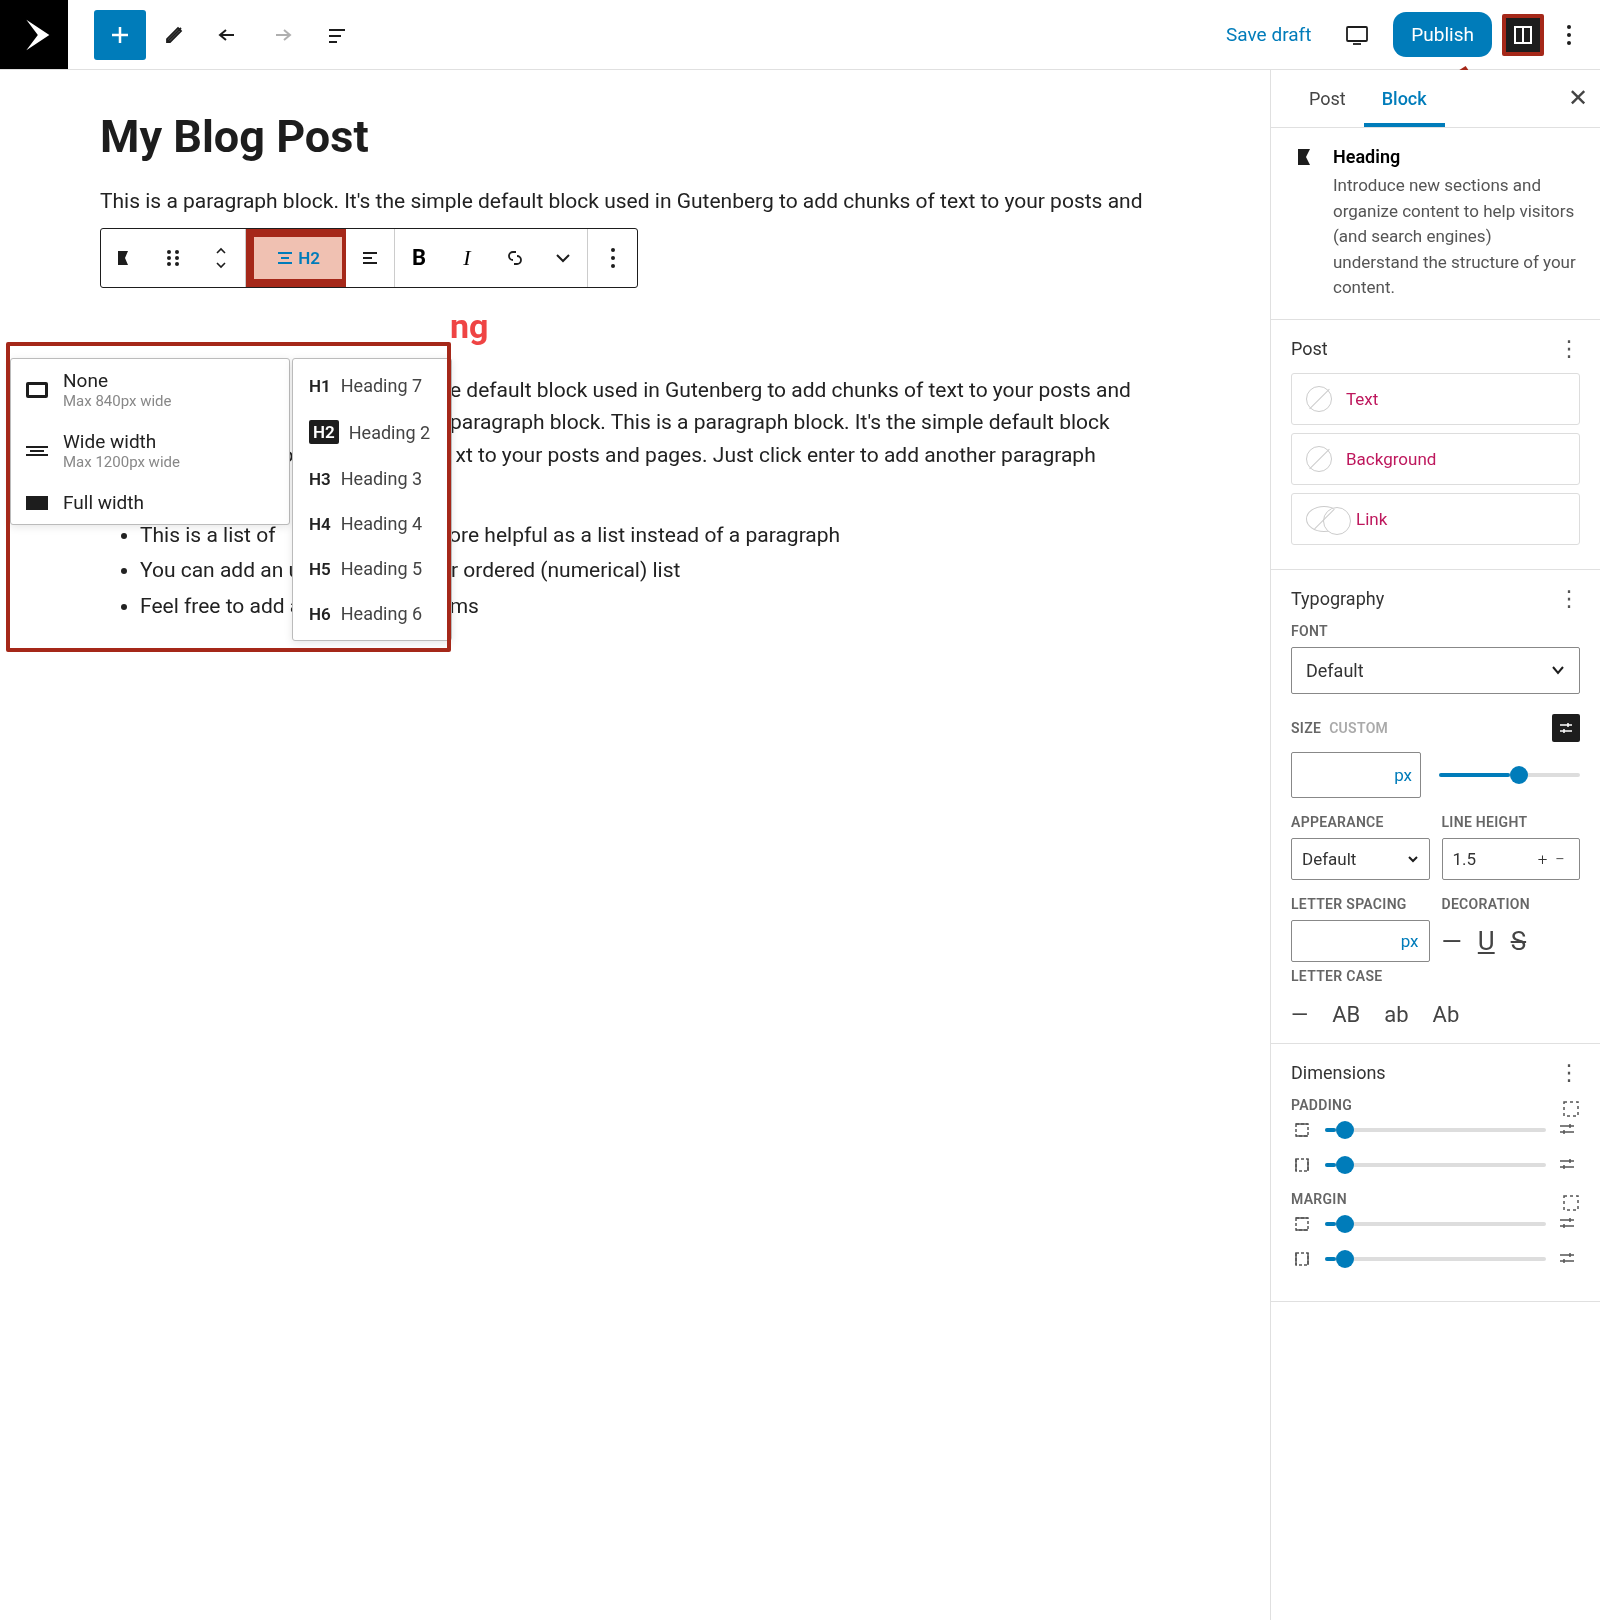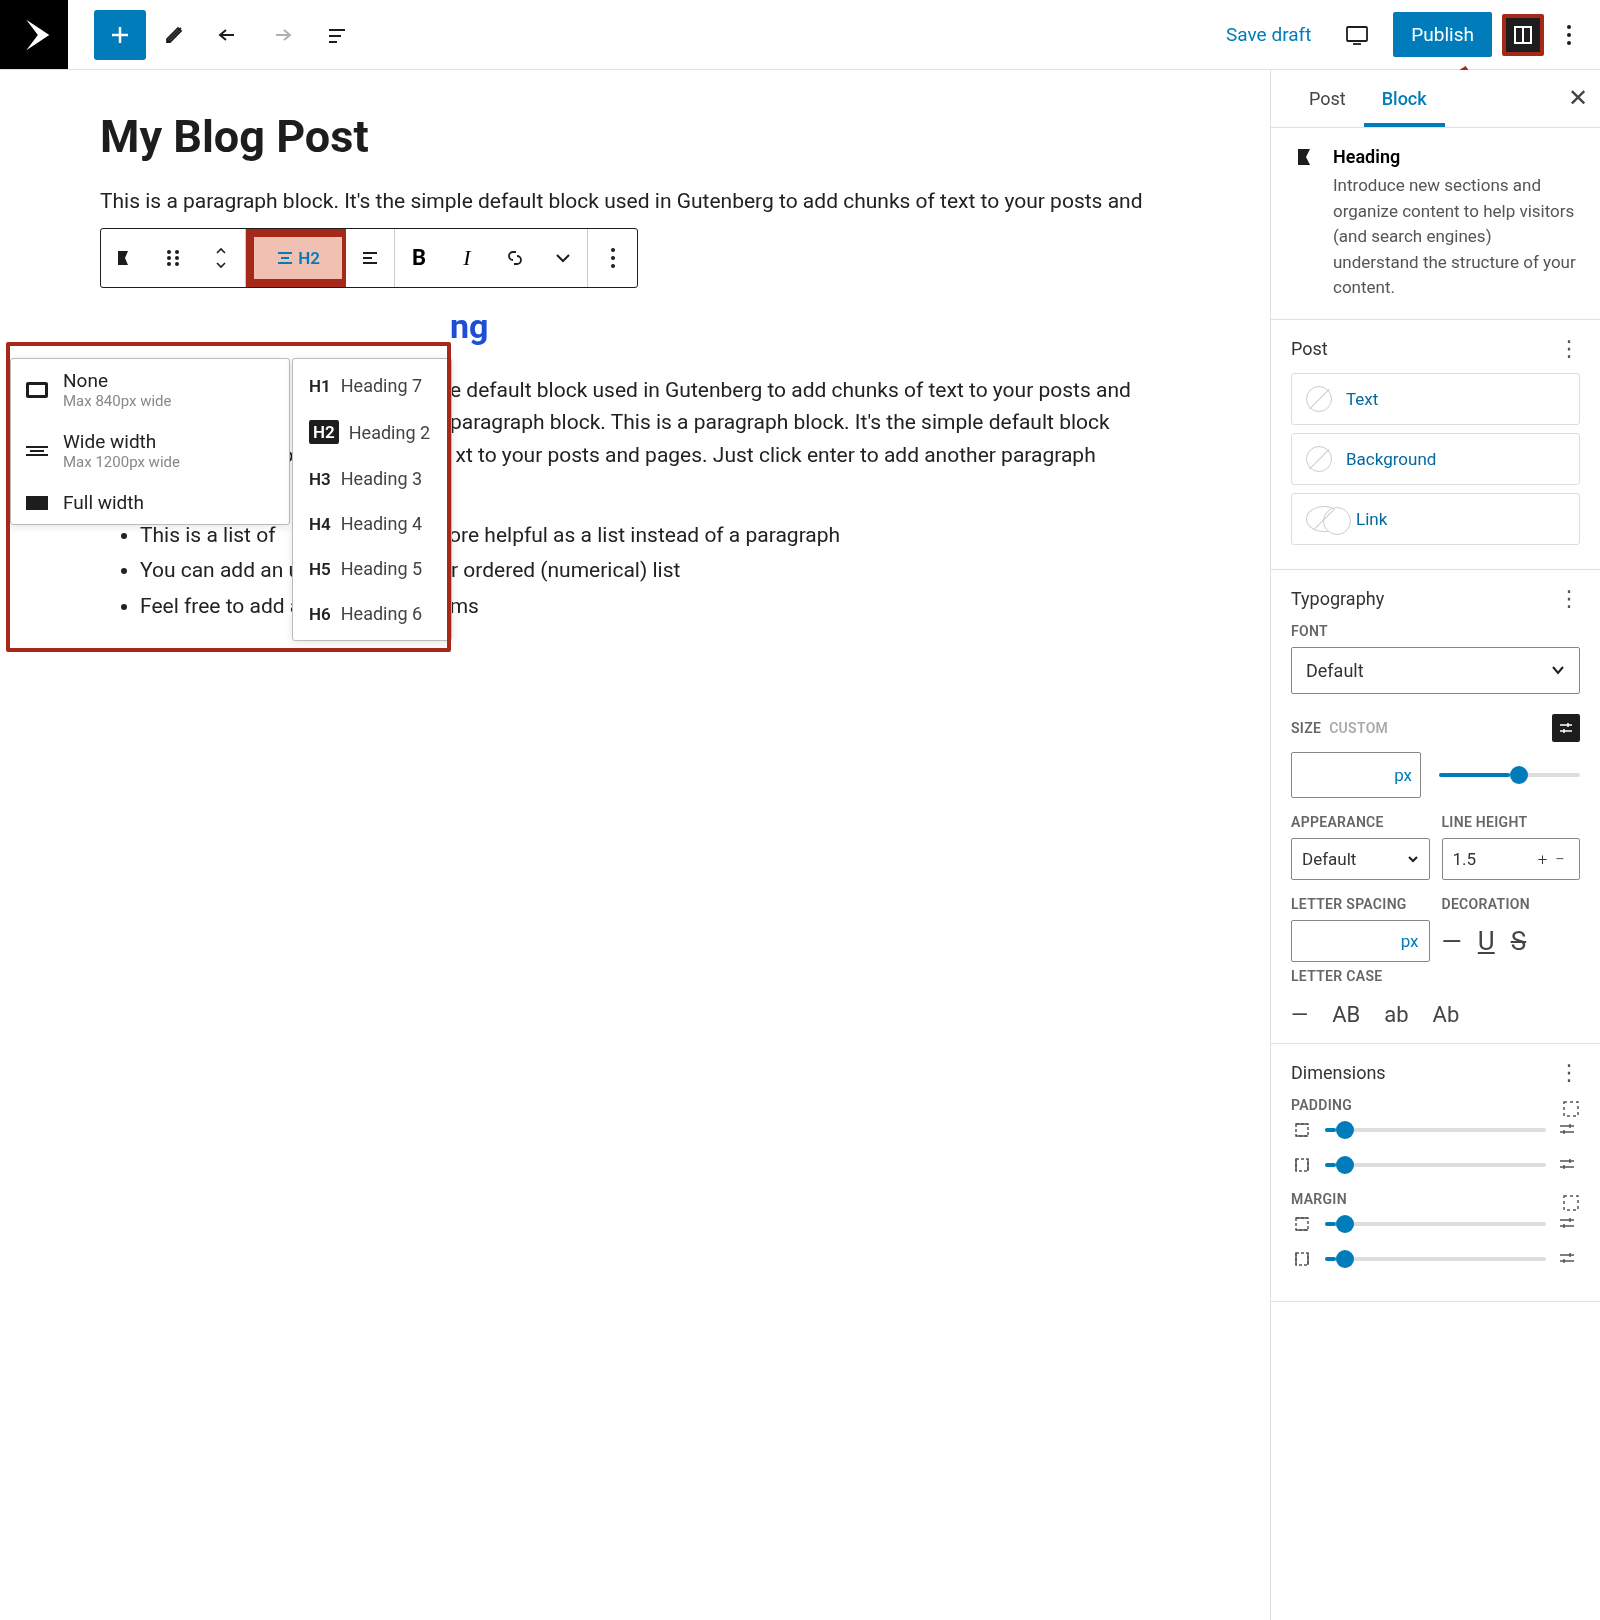--- a/index.html
+++ b/index.html
@@ -8,27 +8,27 @@
     .logo { position: absolute; left: 0; top: 0; width: 68px; height: 70px; background: #000; display: flex; align-items: center; justify-content: center; }
     .logo svg { width: 46px; height: 46px; }
 
     .topbar { position: absolute; left: 0; top: 0; right: 0; height: 70px; display: flex; align-items: center; padding-left: 94px; border-bottom: 1px solid #e0e0e0; }
     .topbar-left { display: flex; align-items: center; gap: 2px; }
     .tb-btn { width: 52px; height: 50px; display: flex; align-items: center; justify-content: center; cursor: pointer; border-radius: 3px; }
     .tb-btn.blue { background: #007cba; color: #fff; }
     .tb-btn.blue svg { stroke: #fff; }
     .topbar-right { margin-left: auto; display: flex; align-items: center; gap: 10px; padding-right: 16px; }
     .save-draft { color: #007cba; font-size: 19px; cursor: pointer; padding: 6px 10px; }
-    .publish-btn { background: #007cba; color: #fff; border: none; font-size: 19px; padding: 11px 18px; border-radius: 2px; cursor: pointer; }
+    .publish-btn { background: #007cba; color: #fff; border: none; font-size: 19px; padding: 11px 18px; border-radius: 13px; cursor: pointer; }
     .settings-btn { width: 42px; height: 42px; display: flex; align-items: center; justify-content: center; cursor: pointer; border: 4px solid #a52819; background: #1d1d1d; border-radius: 2px; }
 
     .editor { position: absolute; left: 0; top: 70px; right: 330px; bottom: 0; padding: 40px 60px 40px 100px; }
     .post-title { font-size: 45px; font-weight: 700; color: #1d1d1d; margin-bottom: 22px; }
     .para { font-size: 21px; color: #222; line-height: 1.55; }
-    .heading2 { font-size: 34px; font-weight: 700; color: #1d4ed8; margin: 18px 0 18px 0; }
+    .heading2 { font-size: 34px; font-weight: 700; color: #ef4444; margin: 18px 0 18px 0; }
     .list { margin-top: 14px; padding-left: 40px; }
     .list li { font-size: 21px; color: #222; line-height: 1.7; }
 
     .block-toolbar { display: flex; border: 1px solid #1d1d1d; border-radius: 3px; background: #fff; height: 60px; margin: 10px 0; width: 538px; }
     .bt-cell { width: 48px; display: flex; align-items: center; justify-content: center; border-right: 1px solid #ccc; }
     .bt-cell.noborder { border-right: none; }
     .bt-cell.align-active { background: #f0c1b2; border: 4px solid #a52819; position: relative; }
     .bt-cell.align-active span.lbl { color: #007cba; font-size: 17px; font-weight: 600; margin-left: 4px; }
     .bt-group { display: flex; border-right: 1px solid #ccc; }
     .bt-group .bt-cell { border-right: none; }
@@ -67,21 +67,21 @@
     .sb-section-head .ttl { font-size: 18px; color: #333; }
     .sb-section-head .dots { font-size: 22px; color: #555; cursor: pointer; }
     .sb-label { font-size: 14px; color: #666; font-weight: 600; letter-spacing: 0.3px; text-transform: uppercase; margin-bottom: 8px; }
 
     .color-swatch { display: flex; align-items: center; gap: 14px; border: 1px solid #ddd; padding: 12px 14px; margin-bottom: 8px; border-radius: 3px; cursor: pointer; }
     .cs-circle { width: 26px; height: 26px; border-radius: 50%; border: 1px solid #ccc; background: #fff; position: relative; }
     .cs-circle::after { content: ""; position: absolute; left: 50%; top: -2px; bottom: -2px; width: 1px; background: #ccc; transform: rotate(45deg); }
     .cs-link { width: 36px; }
     .cs-link::before { content: ""; position: absolute; left: 16px; top: 0; width: 26px; height: 26px; border-radius: 50%; border: 1px solid #ccc; background: #fff; }
     .cs-link::after { transform: rotate(45deg); }
-    .cs-label { font-size: 17px; color: #0369a1; }
+    .cs-label { font-size: 17px; color: #be185d; }
 
     .font-select { width: 100%; border: 1px solid #888; border-radius: 2px; padding: 12px 14px; font-size: 18px; color: #333; background: #fff; display: flex; justify-content: space-between; align-items: center; cursor: pointer; }
 
     .size-row { display: flex; align-items: center; gap: 18px; margin-top: 10px; }
     .size-input { width: 130px; border: 1px solid #888; border-radius: 2px; padding: 12px 8px; text-align: right; font-size: 17px; color: #007cba; }
     .slider-track { flex: 1; height: 4px; background: #ddd; position: relative; border-radius: 2px; }
     .slider-track::before { content: ""; position: absolute; left: 0; width: 50%; height: 4px; background: #007cba; border-radius: 2px; }
     .slider-thumb { position: absolute; left: 50%; top: -7px; width: 18px; height: 18px; border-radius: 50%; background: #007cba; }
     .custom-btn { width: 28px; height: 28px; background: #1d1d1d; border-radius: 2px; display: flex; align-items: center; justify-content: center; cursor: pointer; }
 

